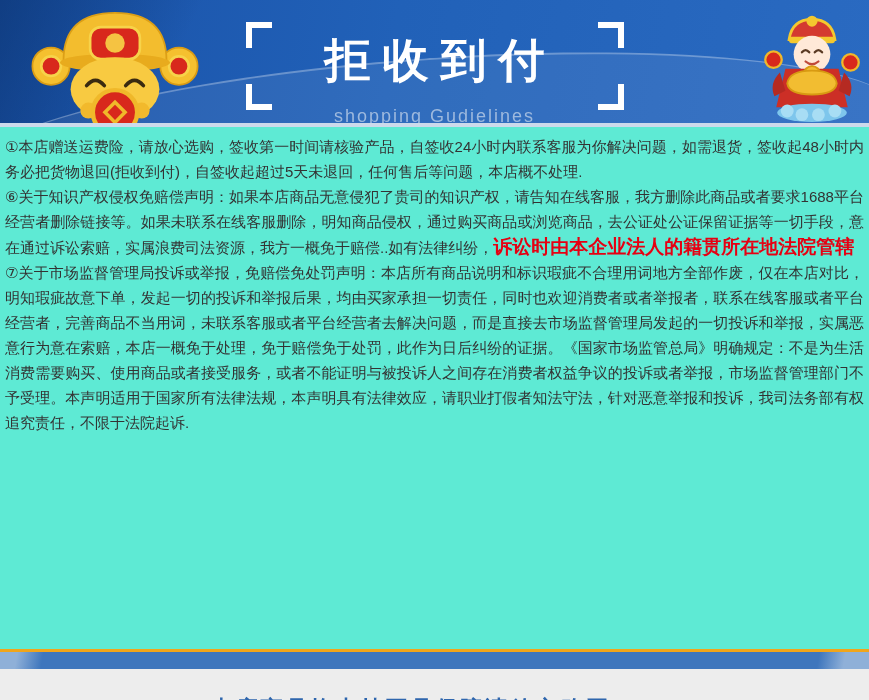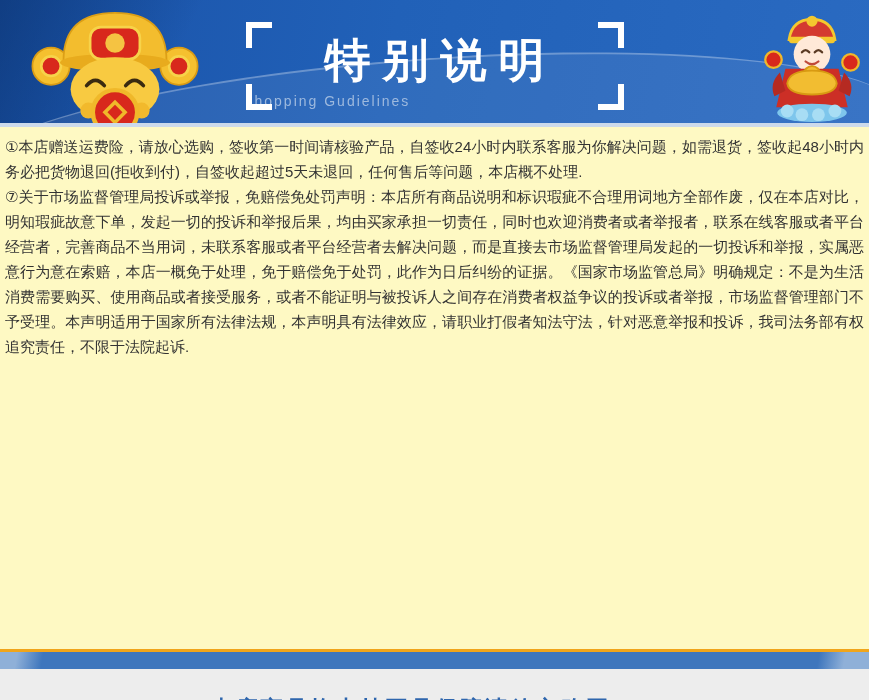--- a/index.html
+++ b/index.html
@@ -30,28 +30,28 @@
   .corner { position:absolute; width:26px; height:26px; }
   .corner.tl { left:0; top:0; border-top:6px solid #fff; border-left:6px solid #fff; }
   .corner.bl { left:0; bottom:0; border-bottom:6px solid #fff; border-left:6px solid #fff; }
   .corner.tr { right:0; top:0; border-top:6px solid #fff; border-right:6px solid #fff; }
   .corner.br { right:0; bottom:0; border-bottom:6px solid #fff; border-right:6px solid #fff; }
   .banner-title {
     text-align:center; color:#fff; font-size:46px; font-weight:bold;
     letter-spacing:12px; padding-left:12px; margin-top:8px; white-space:nowrap;
   }
   .banner-subtitle {
-    text-align:left; color:#9db9de; font-size:14px; letter-spacing:2px; margin-top:1px;
+    text-align:center; color:#9db9de; font-size:18px; letter-spacing:2px; margin-top:14px;
   }
   .mascot-left { position:absolute; left:26px; top:4px; }
   .mascot-right { position:absolute; right:6px; top:12px; }
 
   
   .notice-body {
-    height:522px; padding:7px 5px 0 5px; overflow:hidden; background:#fef9c3;
+    height:522px; padding:7px 5px 0 5px; overflow:hidden; background:#5eead4;
   }
   .notice-body p {
     font-size:15px; line-height:25px; color:#333; text-align:justify;
   }
   .highlight-red { color:#e60012; font-weight:bold; font-size:19px; }
 
   
   .orange-line { height:3px; background:#f0a51b; }
   .blue-bar {
     height:17px;
@@ -88,21 +88,21 @@
       <circle cx="130" cy="120" r="9" fill="#f2b92c"></circle>
       <circle cx="100" cy="122" r="25" fill="#d8281c" stroke="#f0b82a" stroke-width="5"></circle>
       <rect x="92" y="114" width="16" height="16" transform="rotate(45 100 122)" fill="none" stroke="#f0b82a" stroke-width="4"></rect>
     </svg>
 
     <div class="title-frame">
       <div class="corner tl"></div>
       <div class="corner bl"></div>
       <div class="corner tr"></div>
       <div class="corner br"></div>
-      <div class="banner-title">特别说明</div>
+      <div class="banner-title">拒收到付</div>
       <div class="banner-subtitle">shopping Gudielines</div>
     </div>
 
     <svg class="mascot-right" width="102" height="110" viewBox="0 0 110 120">
       <circle cx="13" cy="52" r="9" fill="#d8281c" stroke="#f0b82a" stroke-width="2.5"></circle>
       <circle cx="97" cy="55" r="9" fill="#d8281c" stroke="#f0b82a" stroke-width="2.5"></circle>
       <path d="M30,30 Q33,8 55,8 Q77,8 80,30 Z" fill="#d43a30" stroke="#f4c82f" stroke-width="3"></path>
       <circle cx="55" cy="10" r="6" fill="#f4c82f"></circle>
       <rect x="30" y="27" width="50" height="7" rx="3" fill="#f4c82f"></rect>
       <circle cx="55" cy="46" r="20" fill="#ffe9d8"></circle>
@@ -118,20 +118,21 @@
       <circle cx="28" cy="108" r="7" fill="#a8ddf4"></circle>
       <circle cx="44" cy="112" r="7" fill="#a8ddf4"></circle>
       <circle cx="62" cy="112" r="7" fill="#a8ddf4"></circle>
       <circle cx="80" cy="108" r="7" fill="#a8ddf4"></circle>
     </svg>
   </div>
   <div class="banner-sep"></div>
 
   <div class="notice-body">
     <p>①本店赠送运费险，请放心选购，签收第一时间请核验产品，自签收24小时内联系客服为你解决问题，如需退货，签收起48小时内务必把货物退回(拒收到付)，自签收起超过5天未退回，任何售后等问题，本店概不处理.</p>
+    <p><span>⑥关于知识产权侵权免赔偿声明：如果本店商品无意侵犯了贵司的知识产权，请告知在线客服，我方删除此商品或者要求1688平台经营者删除链接等。如果未联系在线客服删除，明知商品侵权，通过购买商品或浏览商品，去公证处公证保留证据等一切手段，意在通过诉讼索赔，实属浪费司法资源，我方一概免于赔偿..如有法律纠纷，</span><span class="highlight-red">诉讼时由本企业法人的籍贯所在地法院管辖</span></p>
     <p>⑦关于市场监督管理局投诉或举报，免赔偿免处罚声明：本店所有商品说明和标识瑕疵不合理用词地方全部作废，仅在本店对比，明知瑕疵故意下单，发起一切的投诉和举报后果，均由买家承担一切责任，同时也欢迎消费者或者举报者，联系在线客服或者平台经营者，完善商品不当用词，未联系客服或者平台经营者去解决问题，而是直接去市场监督管理局发起的一切投诉和举报，实属恶意行为意在索赔，本店一概免于处理，免于赔偿免于处罚，此作为日后纠纷的证据。《国家市场监管总局》明确规定：不是为生活消费需要购买、使用商品或者接受服务，或者不能证明与被投诉人之间存在消费者权益争议的投诉或者举报，市场监督管理部门不予受理。本声明适用于国家所有法律法规，本声明具有法律效应，请职业打假者知法守法，针对恶意举报和投诉，我司法务部有权追究责任，不限于法院起诉.</p>
 
   </div>
 
   <div class="orange-line"></div>
   <div class="blue-bar"></div>
   <div class="bottom-gray">
     <div class="clipped-title">本店商品均支持正品保障请放心购买</div>
   </div>
 

